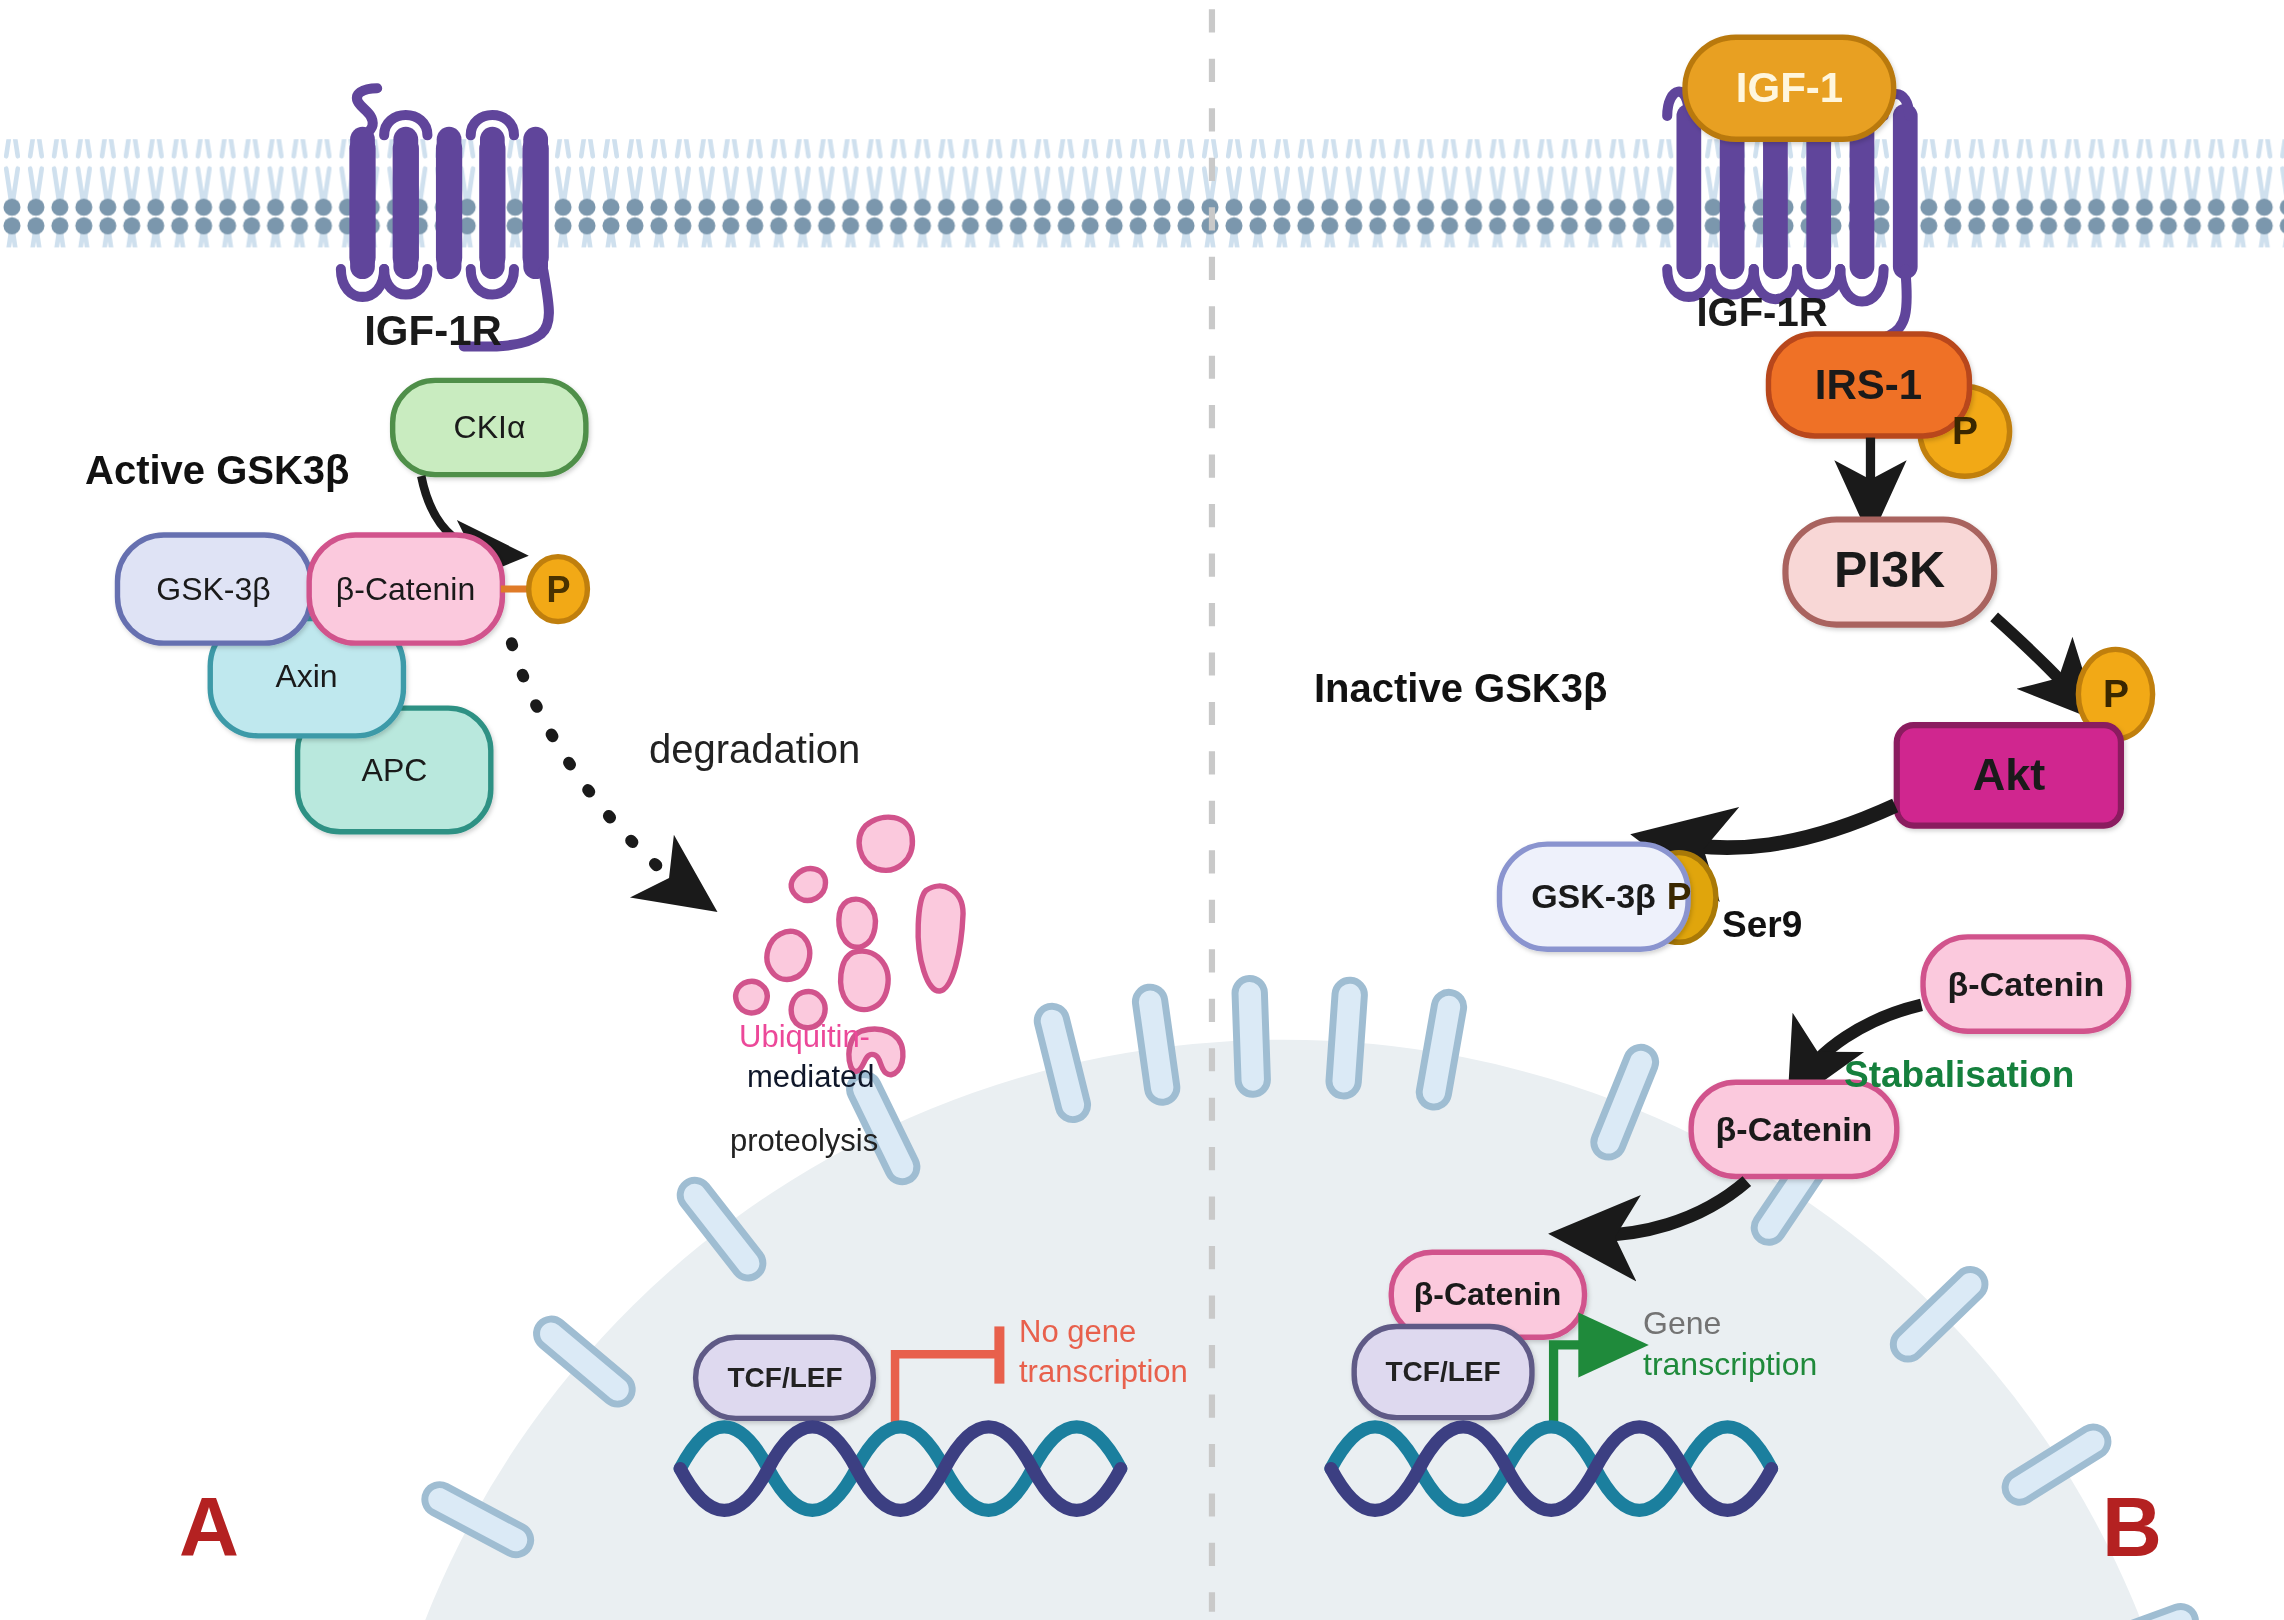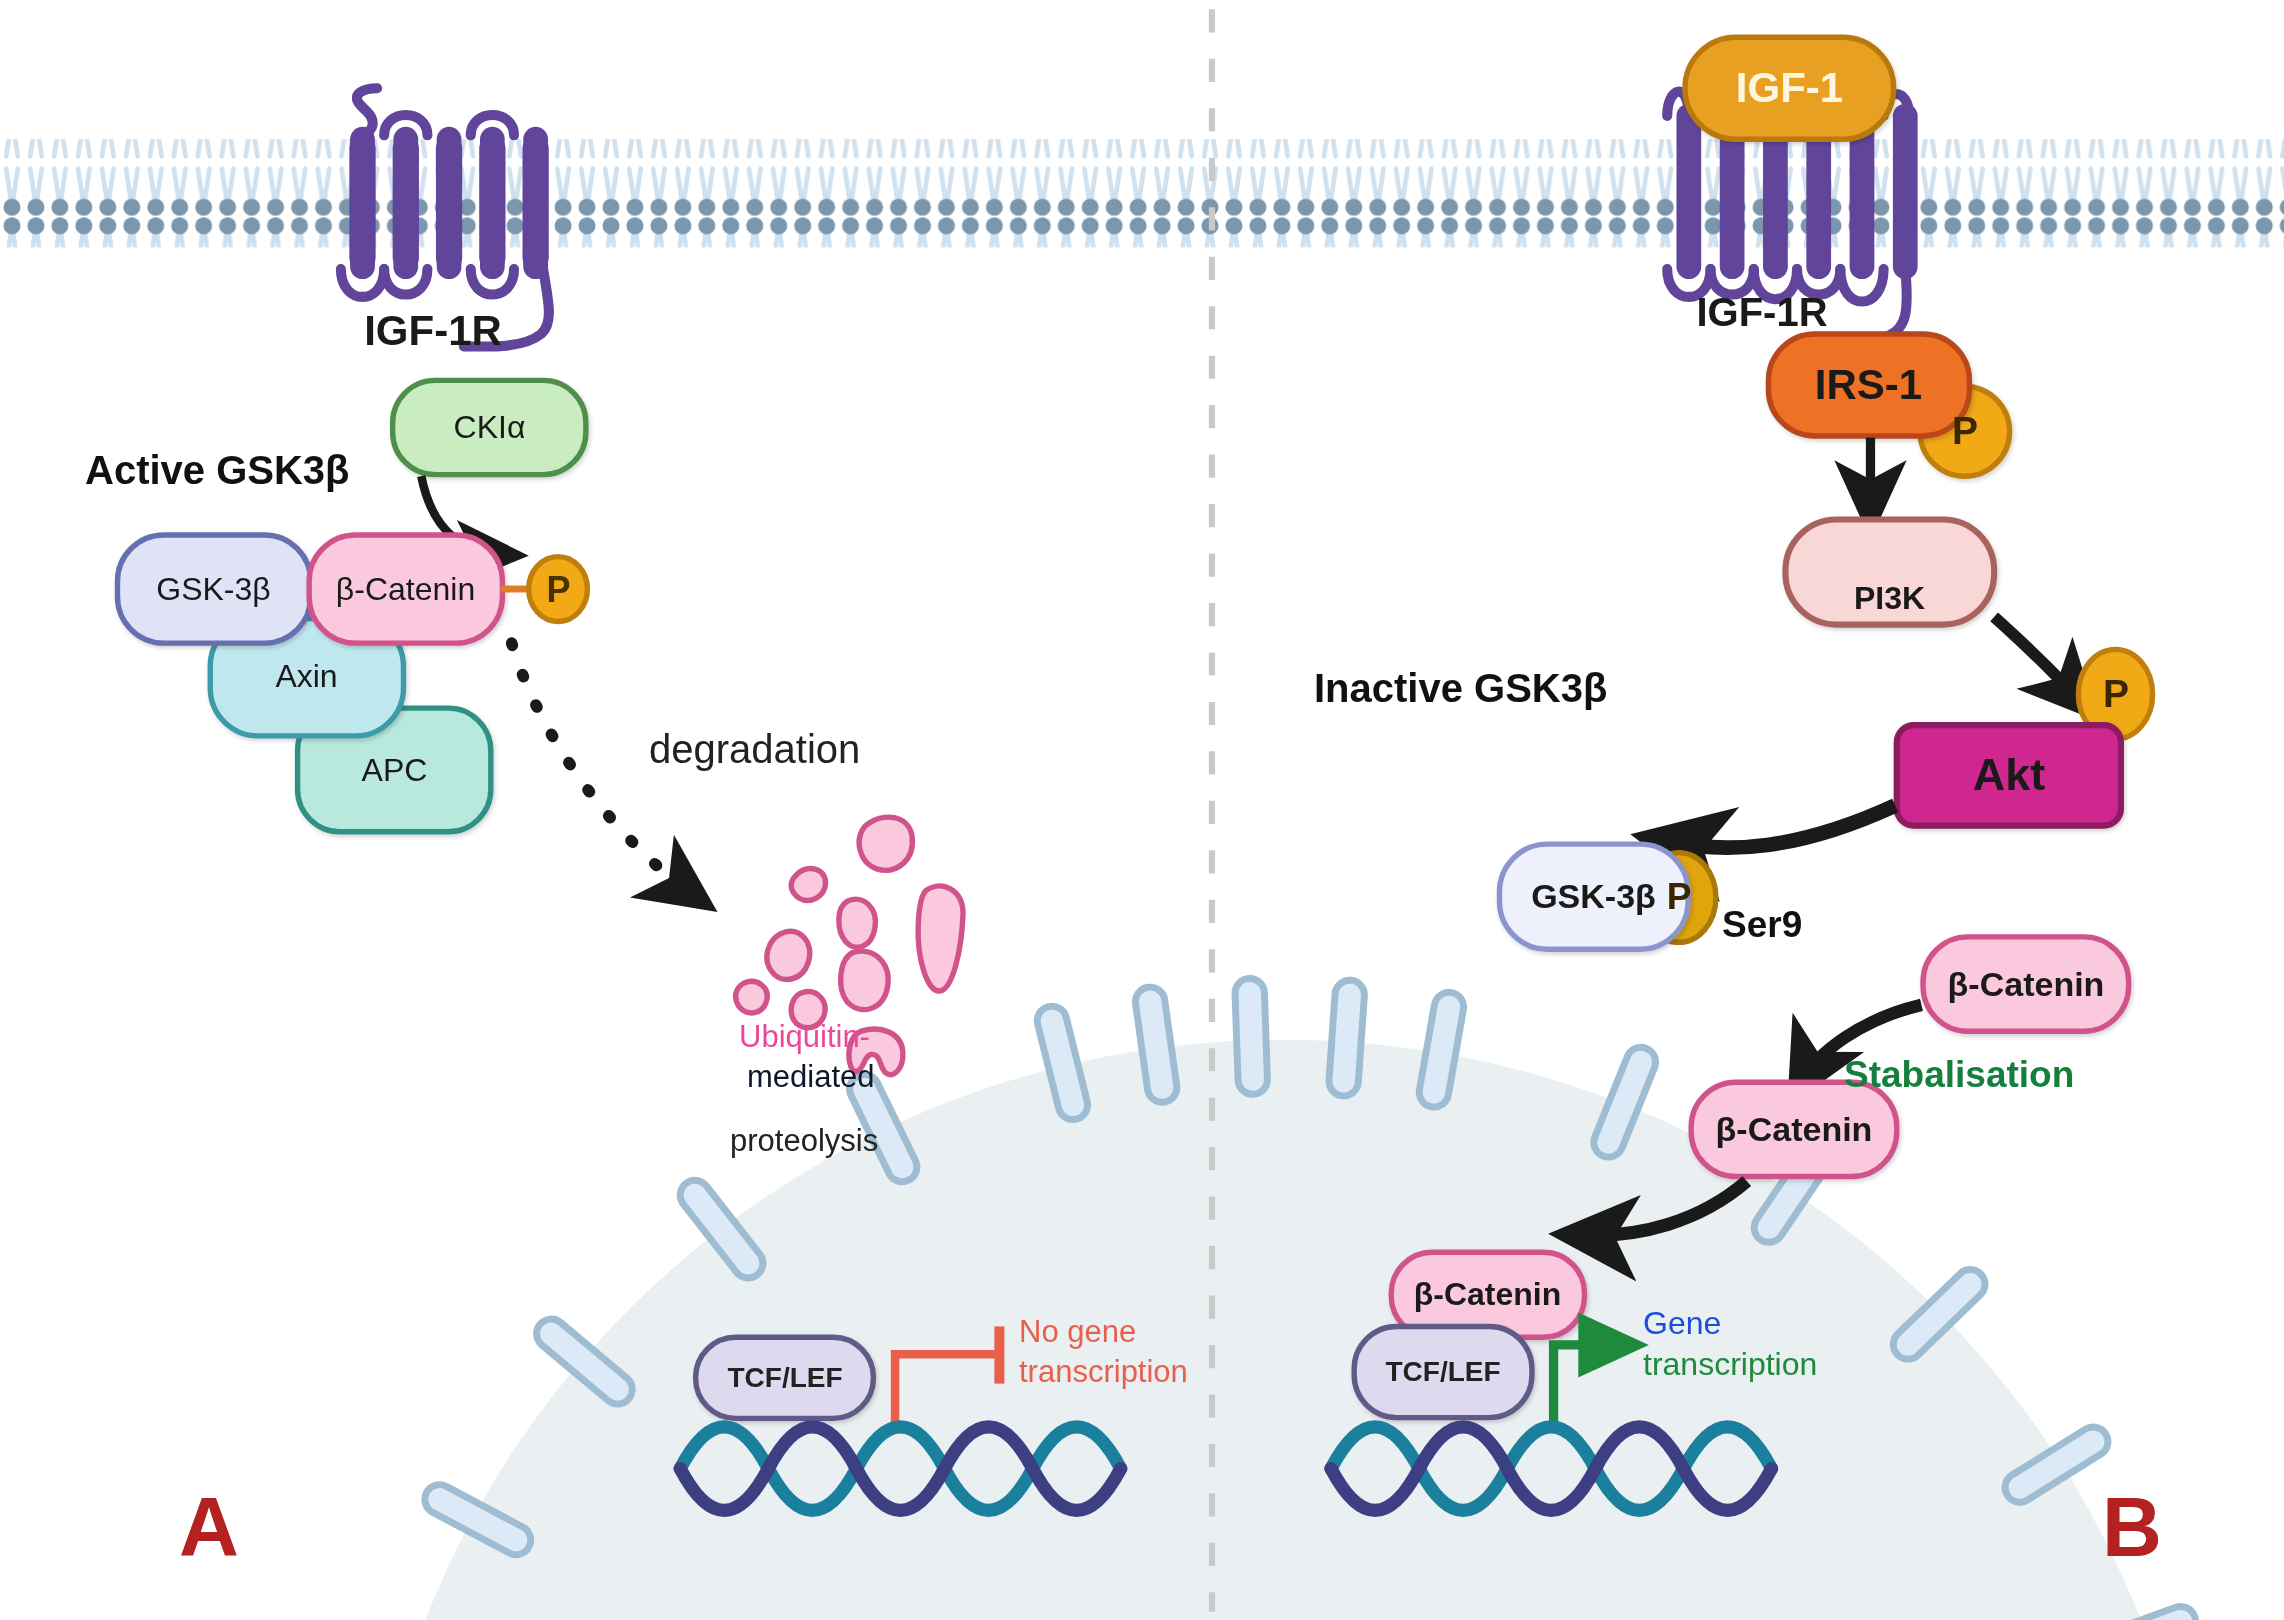--- a/index.html
+++ b/index.html
@@ -292,21 +292,21 @@
 <div class="lbl panel-letter" style="left:179px;top:1486px;">A</div>
 
 <div class="node-text" style="left:1685px;top:37px;width:209px;height:102px;font-size:42px;color:#fff6dd;">IGF-1</div>
 
 <div class="node-text" style="left:1654px;top:289px;width:216px;height:46px;font-size:40px;">IGF-1R</div>
 
 <div class="node-text" style="left:1768px;top:334px;width:201px;height:102px;font-size:42px;">IRS-1</div>
 
 <div class="node-text" style="left:1934px;top:400px;width:62px;height:62px;font-size:39px;color:#3a2700;">P</div>
 
-<div class="node-text" style="left:1785px;top:546px;width:209px;height:105px;font-size:32px;">PI3K</div>
+<div class="node-text" style="left:1785px;top:517px;width:209px;height:105px;font-size:50px;">PI3K</div>
 
 <div class="node-text" style="left:2085px;top:663px;width:62px;height:62px;font-size:39px;color:#3a2700;">P</div>
 
 <div class="node-text" style="left:1897px;top:725px;width:224px;height:100px;font-size:45px;">Akt</div>
 
 <div class="lbl bold" style="left:1314px;top:666px;font-size:40px;color:#111;">Inactive GSK3β</div>
 
 <div class="node-text" style="left:1499px;top:844px;width:189px;height:105px;font-size:34px;">GSK-3β</div>
 
 <div class="node-text" style="left:1648px;top:866px;width:62px;height:62px;font-size:37px;color:#3a2700;">P</div>
@@ -316,19 +316,19 @@
 <div class="node-text" style="left:1923px;top:937px;width:206px;height:94px;font-size:34px;">β-Catenin</div>
 
 <div class="lbl bold" style="left:1844px;top:1054px;font-size:37px;color:#15803d;">Stabalisation</div>
 
 <div class="node-text" style="left:1691px;top:1082px;width:206px;height:94px;font-size:34px;">β-Catenin</div>
 
 <div class="node-text" style="left:1391px;top:1252px;width:193px;height:85px;font-size:32px;">β-Catenin</div>
 
 <div class="node-text" style="left:1354px;top:1326px;width:178px;height:91px;font-size:28px;color:#222;">TCF/LEF</div>
 
-<div class="lbl" style="left:1643px;top:1305px;font-size:32px;color:#1d4ed8;">Gene</div>
+<div class="lbl" style="left:1643px;top:1305px;font-size:32px;color:#737373;">Gene</div>
 <div class="lbl" style="left:1643px;top:1346px;font-size:32px;color:#1f8a3b;">transcription</div>
 
 <div class="lbl panel-letter" style="left:2102px;top:1486px;">B</div>
 
 </div>
 
 
 </body></html>

